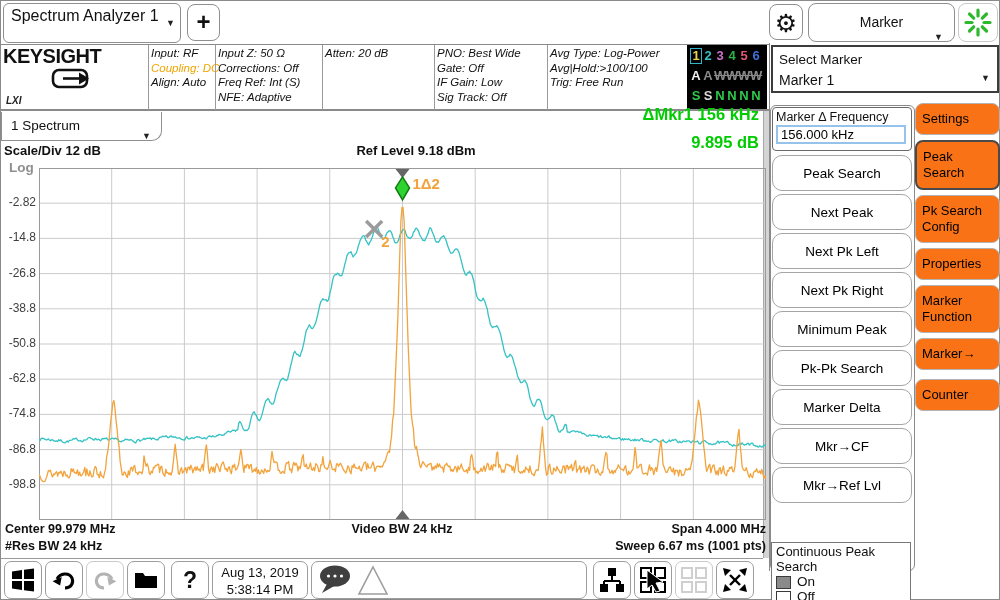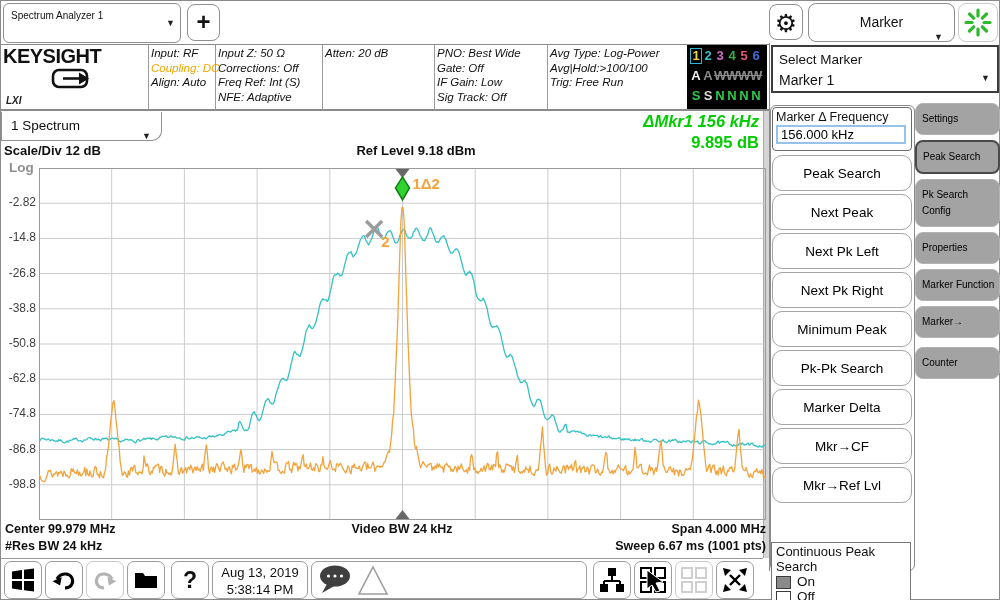--- a/index.html
+++ b/index.html
@@ -2,21 +2,21 @@
 <html><head>
 <meta charset="utf-8">
 <style>
   html,body{margin:0;padding:0;background:#fff;}
   body{width:1000px;height:600px;position:relative;overflow:hidden;
        font-family:"Liberation Sans","DejaVu Sans",sans-serif;color:#111;}
   #root{position:absolute;inset:0;border:1px solid #8a8a8a;box-sizing:border-box;background:#fff;}
   .abs{position:absolute;box-sizing:border-box;}
   
   .inst-tab{left:2px;top:2px;width:178px;height:40px;border:1px solid #8f8f8f;border-radius:6px;padding:3px 16px 0 7px;}
-  .inst-title{font-size:10px;line-height:17px;white-space:nowrap;}
+  .inst-title{font-size:16px;line-height:17px;white-space:nowrap;}
   .inst-sub{font-size:13px;line-height:16px;}
   .dd-caret{position:absolute;font-size:9px;color:#222;}
   .plus-btn{left:186px;top:3px;width:33px;height:37px;border:1px solid #8f8f8f;border-radius:8px;
             font-size:24px;font-weight:bold;text-align:center;line-height:34px;}
   .gear-btn{left:768px;top:3px;width:34px;height:36px;border:1px solid #8f8f8f;border-radius:8px;
             font-size:25px;text-align:center;line-height:36px;}
   .marker-dd{left:807px;top:2px;width:147px;height:39px;border:1px solid #8f8f8f;border-radius:8px;
              font-size:14px;text-align:center;line-height:37px;}
   .spinner-btn{left:957px;top:2px;width:40px;height:39px;border:1px solid #c9c9c9;border-radius:8px;}
   
@@ -40,21 +40,21 @@
   .delta-input{width:130px;height:19px;border:2px solid #95c3ec;font-size:13px;padding:0 0 0 3px;
                font-family:"Liberation Sans",sans-serif;box-sizing:border-box;display:block;background:#fff;}
   #panel-buttons{left:771px;top:154px;width:140px;display:flex;flex-direction:column;gap:3px;}
   .pbtn{height:36px;background:#fff;border:1.3px solid #a5a5a5;border-radius:10px;font-size:13.5px;
         display:flex;align-items:center;justify-content:center;font-family:inherit;}
   .cpsgrp{left:770px;top:505px;width:140px;height:62px;border:1.5px solid #777;background:#fff;padding:1px 4px;margin-top:36px;}
   .cpsgrp .lab{font-size:13px;line-height:15px;}
   .cps-row{display:flex;align-items:flex-end;gap:6px;height:15px;font-size:13.5px;}
   .cps-box{width:15px;height:13px;border:1.5px solid #3a3a3a;box-sizing:border-box;}
   #panel-tabs{left:914px;top:102px;width:85px;display:flex;flex-direction:column;gap:5px;}
-  .ptab{background:#a3a3a3;border:1.3px solid #b3b3b3;border-radius:8px;font-size:10px;line-height:16px;
+  .ptab{background:#f97316;border:1.3px solid #b3b3b3;border-radius:8px;font-size:13px;line-height:16px;
         text-align:left;padding:7px 4px 7px 6px;font-family:inherit;}
   .ptab.active{border:2px solid #4a4a4a;}
   .ptab.gap{margin-top:4px;}
   
   .trace-dd{left:0;top:111px;width:161px;height:29px;border:1px solid #8f8f8f;border-top:none;
             border-bottom-right-radius:10px;font-size:13.5px;line-height:28px;padding-left:9px;background:#fff;}
   .scalediv{left:3px;top:142px;font-size:13px;font-weight:bold;}
   .reflevel{left:415px;top:142px;transform:translateX(-50%);font-size:13px;font-weight:bold;white-space:nowrap;}
   .readout{right:240px;text-align:right;font-size:16.5px;font-weight:bold;white-space:nowrap;}
   .loglab{left:8px;top:159px;font-size:13.5px;font-weight:bold;color:#8f8f8f;}
@@ -197,21 +197,21 @@
       <button class="ptab">Marker→</button>
       <button class="ptab gap">Counter</button>
     </div>
 
   <div class="abs trace-dd">
     <span>1 Spectrum</span>
     <span class="dd-caret" style="right:10px;top:10px;">▼</span>
   </div>
   <div class="abs scalediv">Scale/Div 12 dB</div>
   <div class="abs reflevel">Ref Level 9.18 dBm</div>
-  <div class="abs readout" style="top: 111px; color: rgb(0, 204, 0); font-style: italic;">ΔMkr1  156 kHz</div>
+  <div class="abs readout" style="top: 104px; color: rgb(0, 204, 0);">ΔMkr1  156 kHz</div>
   <div class="abs readout" style="top: 132px; color: rgb(0, 204, 0);">9.895 dB</div>
   <div class="abs loglab">Log</div>
   <div id="ylabels">
       <div class="ylab" style="left: 1px; top: 194.2px;">-2.82</div>
       <div class="ylab" style="left: 1px; top: 229.4px;">-14.8</div>
       <div class="ylab" style="left: 1px; top: 264.6px;">-26.8</div>
       <div class="ylab" style="left: 1px; top: 299.8px;">-38.8</div>
       <div class="ylab" style="left: 1px; top: 335px;">-50.8</div>
       <div class="ylab" style="left: 1px; top: 370.2px;">-62.8</div>
       <div class="ylab" style="left: 1px; top: 405.4px;">-74.8</div>

